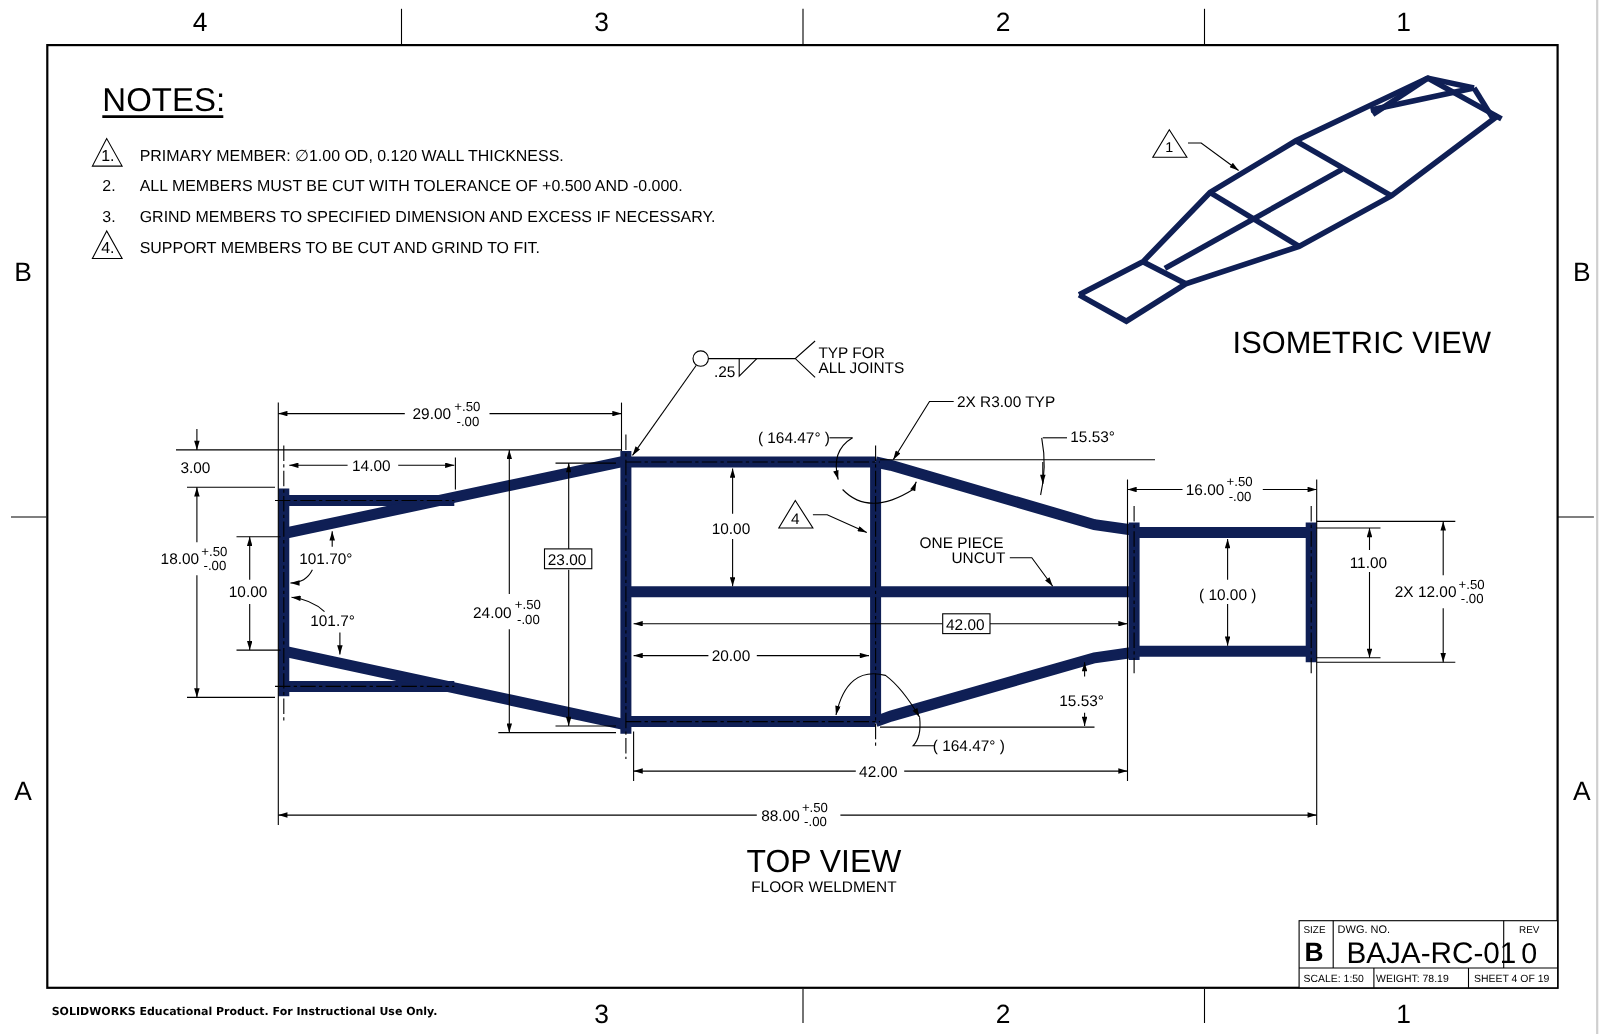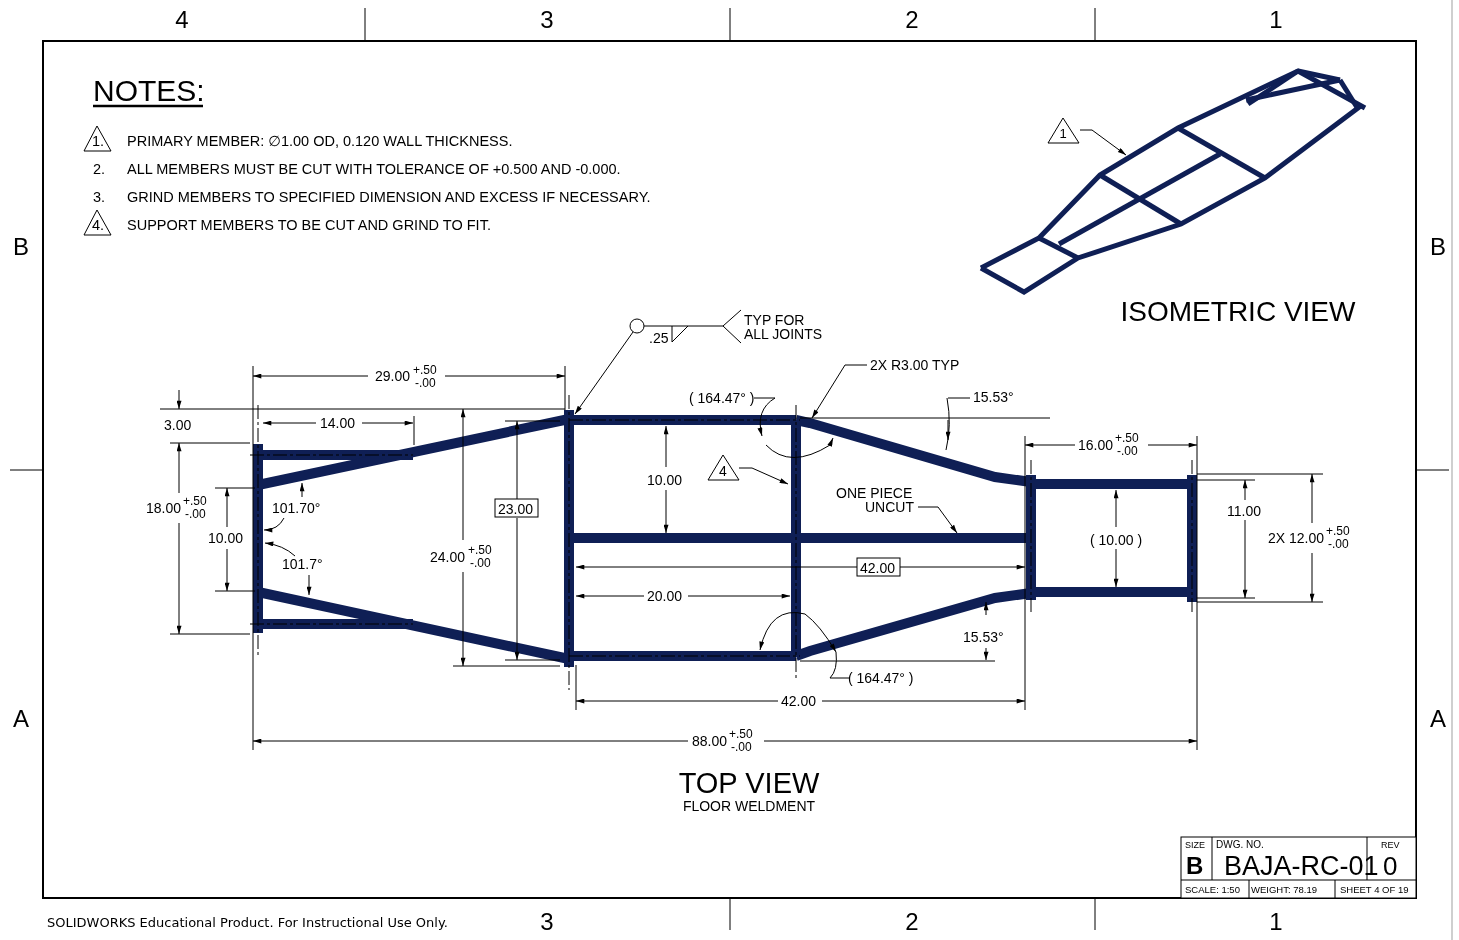--- a/index.html
+++ b/index.html
@@ -6,21 +6,21 @@
   body { width:1459px; height:940px; position:relative; overflow:hidden; font-family:"Liberation Sans", sans-serif; color:#000; }
   svg { position:absolute; left:0; top:0; }
   .t { font-family:"Liberation Sans", sans-serif; fill:#000; }
   .dim { font-size:14px; }
   .tol { font-size:12px; }
   .zone { font-size:24px; }
   .note { font-size:14.5px; }
   .tube { stroke:#0f1f55; fill:none; stroke-linecap:butt; }
   .ln { stroke:#000; stroke-width:1; fill:none; }
   .cl { stroke:#000; stroke-width:1; fill:none; stroke-dasharray:14 3 3 3; }
-  .footer { position:absolute; left:47px; top:915px; font-family:"DejaVu Sans", sans-serif; font-weight:normal; font-size:13px; }
+  .footer { position:absolute; left:47px; top:915px; font-family:"DejaVu Sans", sans-serif; font-weight:bold; font-size:10px; }
   .tb-text { font-family:"Liberation Sans", sans-serif; }
 </style>
 </head>
 <body>
 
 <svg width="1459" height="940" viewBox="0 0 1459 940">
   <defs>
     <marker id="ar" viewBox="0 0 10 6" refX="10" refY="3" markerWidth="12" markerHeight="5" orient="auto-start-reverse" markerUnits="userSpaceOnUse">
       <path d="M0,0 L10,3 L0,6 z" fill="#000"></path>
     </marker>

